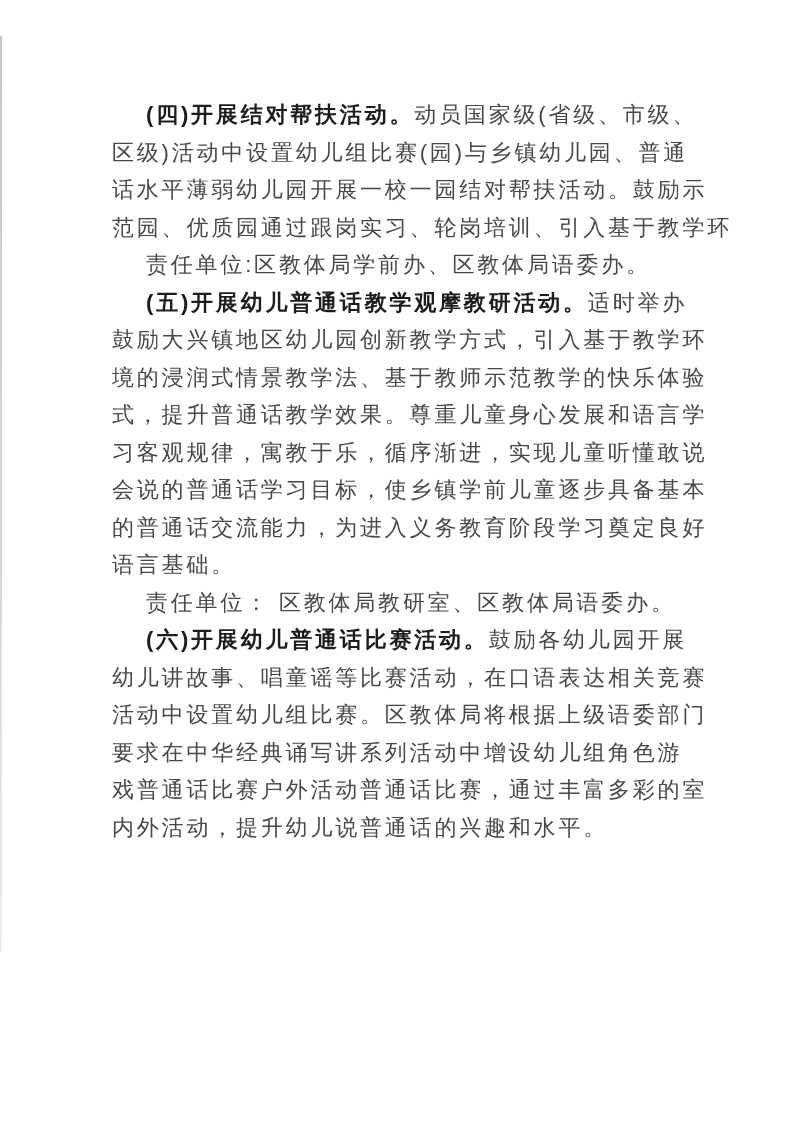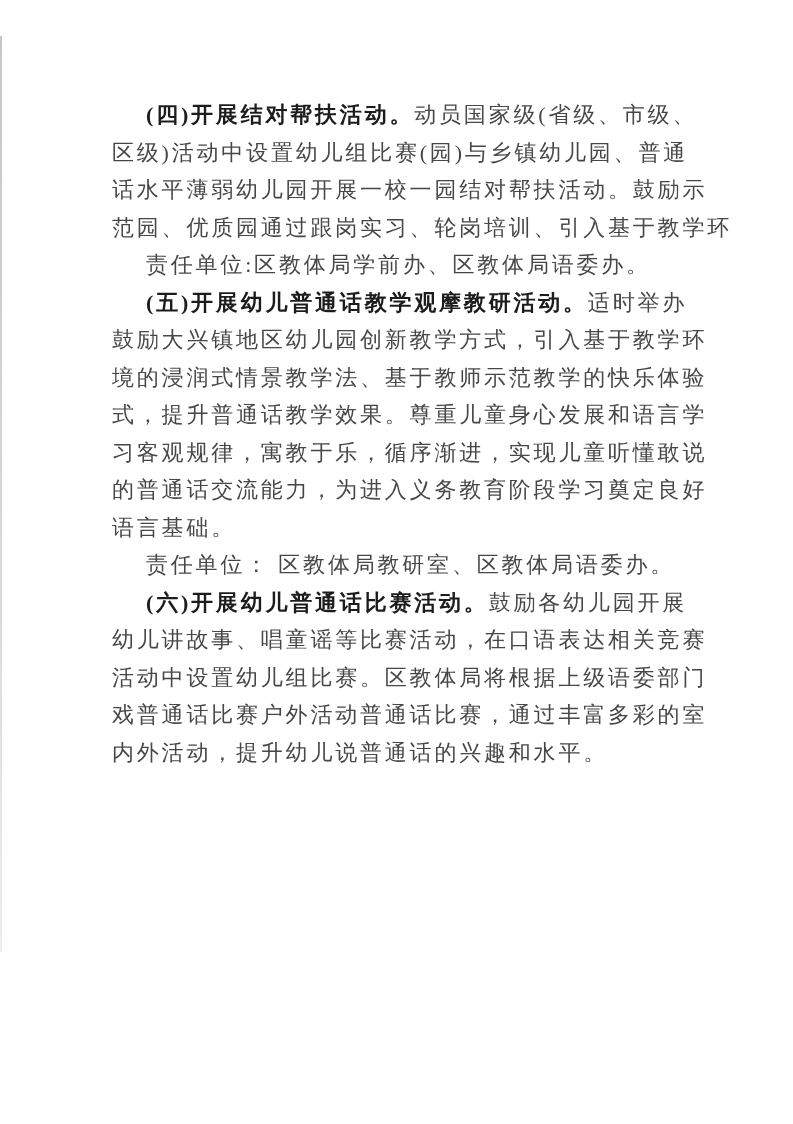--- a/index.html
+++ b/index.html
@@ -6,21 +6,21 @@
     margin: 0;
     padding: 0;
     background: #ffffff;
   }
   .page {
     position: relative;
     width: 793px;
     height: 1124px;
     background: #ffffff;
     overflow: hidden;
-    font-family: Liberation Serif, serif;
+    font-family: Liberation Sans, sans-serif;
   }
   
   .page-edge {
     position: absolute;
     left: 0;
     top: 36px;
     width: 2px;
     height: 916px;
     background: linear-gradient(to bottom, #b9b9b9 0%, #cfcfcf 60%, #e9e9e9 100%);
     opacity: .8;
@@ -56,22 +56,24 @@
       <div class="line indent"><span class="heading">(四)开展结对帮扶活动。</span><span>动员国家级(省级、市级、</span></div>
       <div class="line"><span>区级)活动中设置幼儿组比赛(园)与乡镇幼儿园、普通</span></div>
       <div class="line"><span>话水平薄弱幼儿园开展一校一园结对帮扶活动。鼓励示</span></div>
       <div class="line"><span>范园、优质园通过跟岗实习、轮岗培训、引入基于教学环</span></div>
       <div class="line indent"><span>责任单位:区教体局学前办、区教体局语委办。</span></div>
       <div class="line indent"><span class="heading">(五)开展幼儿普通话教学观摩教研活动。</span><span>适时举办</span></div>
       <div class="line"><span>鼓励大兴镇地区幼儿园创新教学方式，引入基于教学环</span></div>
       <div class="line"><span>境的浸润式情景教学法、基于教师示范教学的快乐体验</span></div>
       <div class="line"><span>式，提升普通话教学效果。尊重儿童身心发展和语言学</span></div>
       <div class="line"><span>习客观规律，寓教于乐，循序渐进，实现儿童听懂敢说</span></div>
+      <div class="line"><span>会说的普通话学习目标，使乡镇学前儿童逐步具备基本</span></div>
       <div class="line"><span>的普通话交流能力，为进入义务教育阶段学习奠定良好</span></div>
       <div class="line"><span>语言基础。</span></div>
       <div class="line indent"><span>责任单位： 区教体局教研室、区教体局语委办。</span></div>
       <div class="line indent"><span class="heading">(六)开展幼儿普通话比赛活动。</span><span>鼓励各幼儿园开展</span></div>
       <div class="line"><span>幼儿讲故事、唱童谣等比赛活动，在口语表达相关竞赛</span></div>
       <div class="line"><span>活动中设置幼儿组比赛。区教体局将根据上级语委部门</span></div>
+      <div class="line"><span>要求在中华经典诵写讲系列活动中增设幼儿组角色游</span></div>
       <div class="line"><span>戏普通话比赛户外活动普通话比赛，通过丰富多彩的室</span></div>
       <div class="line"><span>内外活动，提升幼儿说普通话的兴趣和水平。</span></div>
     </div>
 </div>
 
 </body></html>

